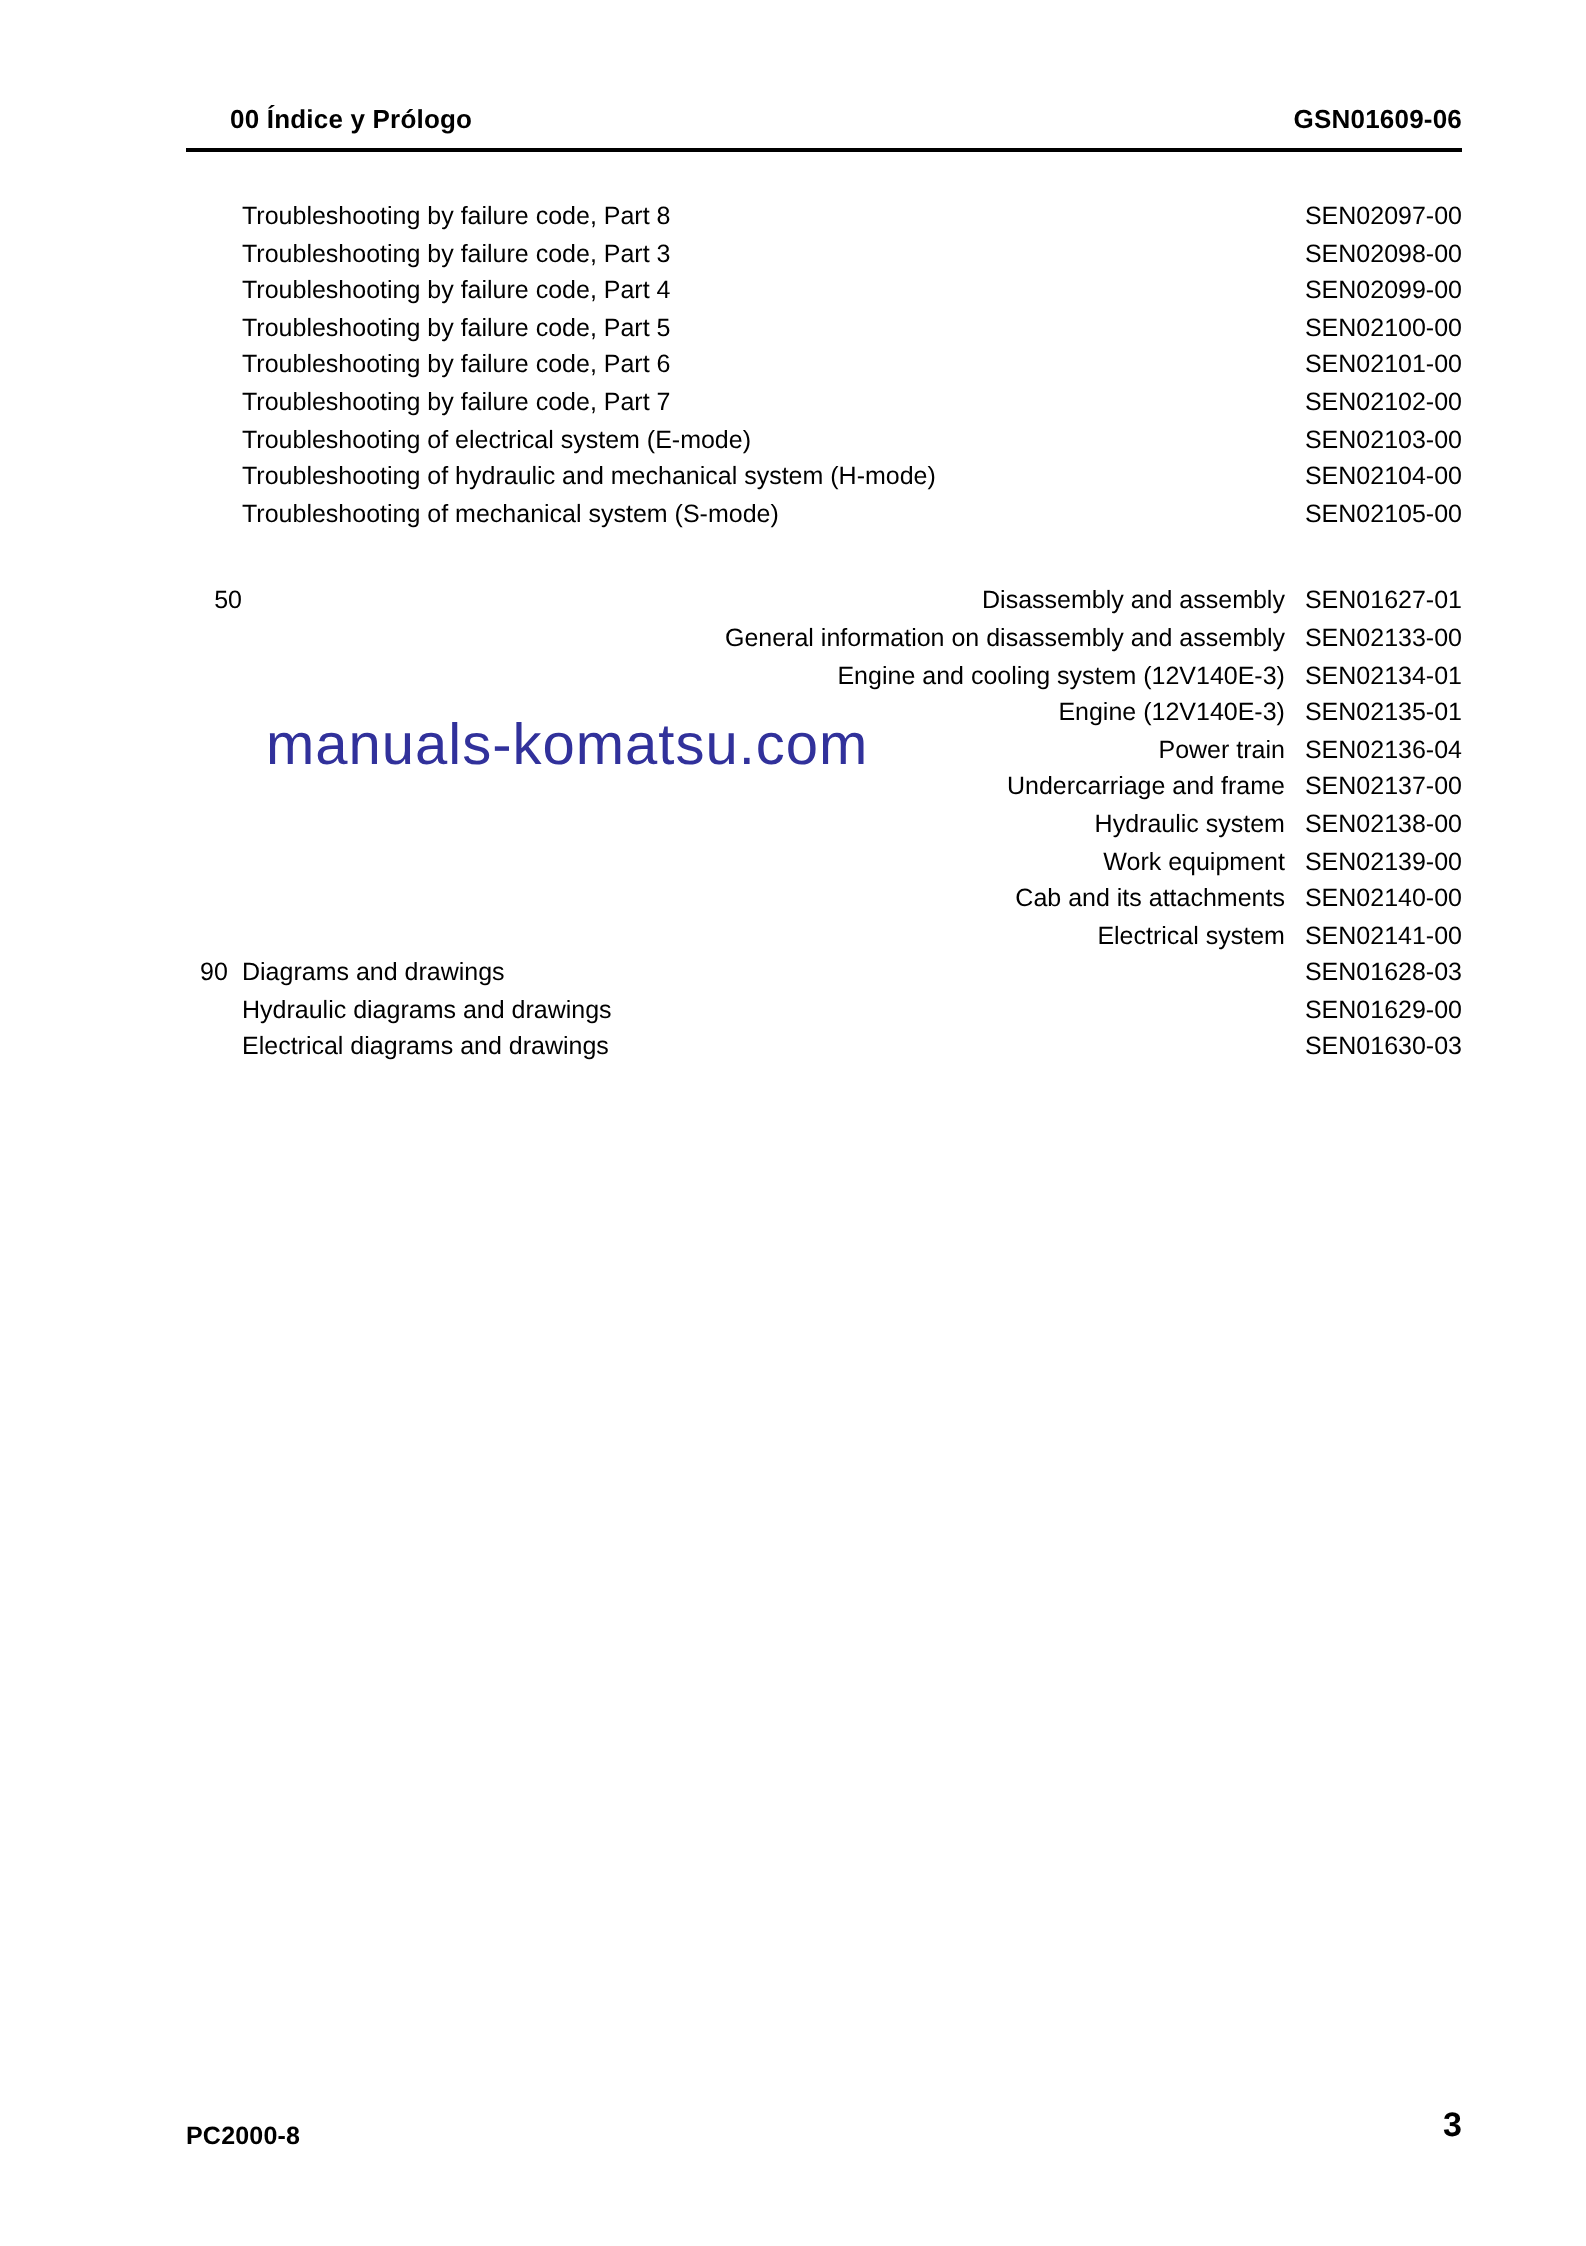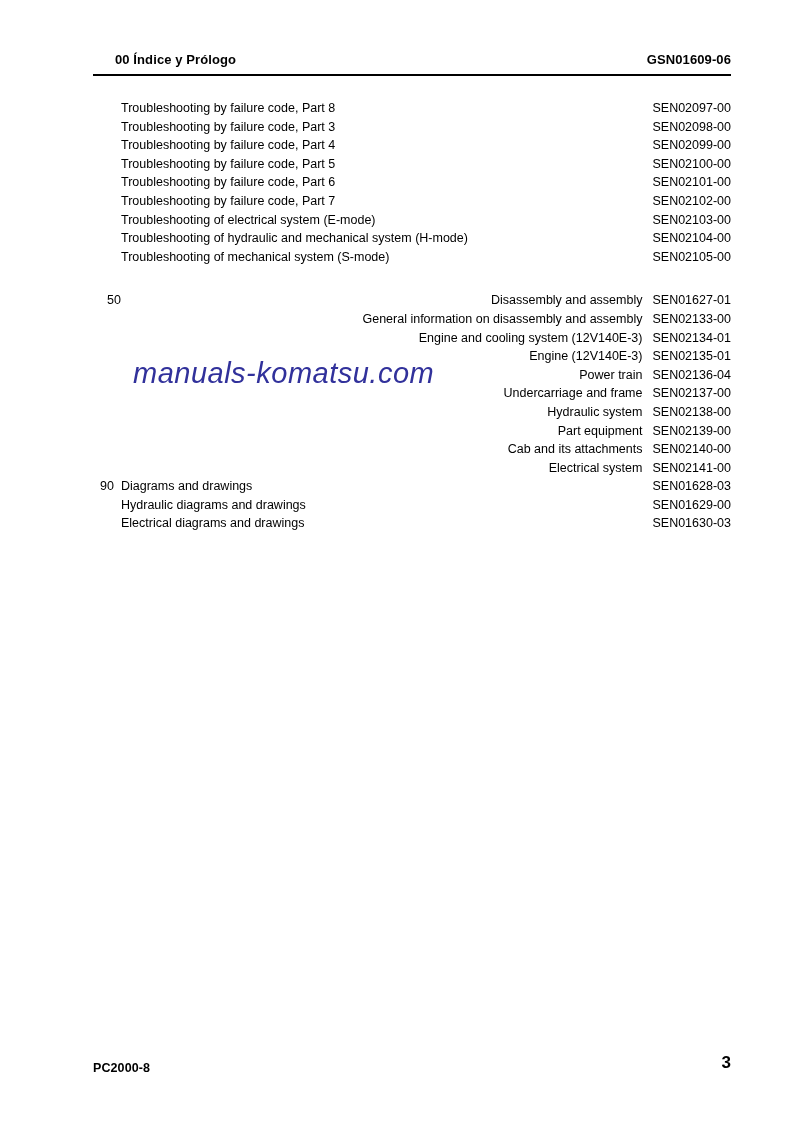--- a/index.html
+++ b/index.html
@@ -155,21 +155,21 @@
           <span class="title">Undercarriage and frame</span>
           <span class="code">SEN02137-00</span>
         </div>
       <div class="row">
           <span class="num"></span>
           <span class="title">Hydraulic system</span>
           <span class="code">SEN02138-00</span>
         </div>
       <div class="row">
           <span class="num"></span>
-          <span class="title">Part equipment</span>
+          <span class="title">Work equipment</span>
           <span class="code">SEN02139-00</span>
         </div>
       <div class="row">
           <span class="num"></span>
           <span class="title">Cab and its attachments</span>
           <span class="code">SEN02140-00</span>
         </div>
       <div class="row">
           <span class="num"></span>
           <span class="title">Electrical system</span>
@@ -190,18 +190,18 @@
         </div>
       <div class="row">
           <span class="num"></span>
           <span class="title">Electrical diagrams and drawings</span>
           <span class="code">SEN01630-03</span>
         </div>
     </div>
 
   </div>
 
-  <div class="watermark" style="color: rgb(49, 49, 155); font-style: italic;">manuals-komatsu.com</div>
+  <div class="watermark" style="color: rgb(49, 49, 155);">manuals-komatsu.com</div>
 
   <div class="footer-model">PC2000-8</div>
   <div class="footer-page">3</div>
 
 </div>
 
 </body></html>

